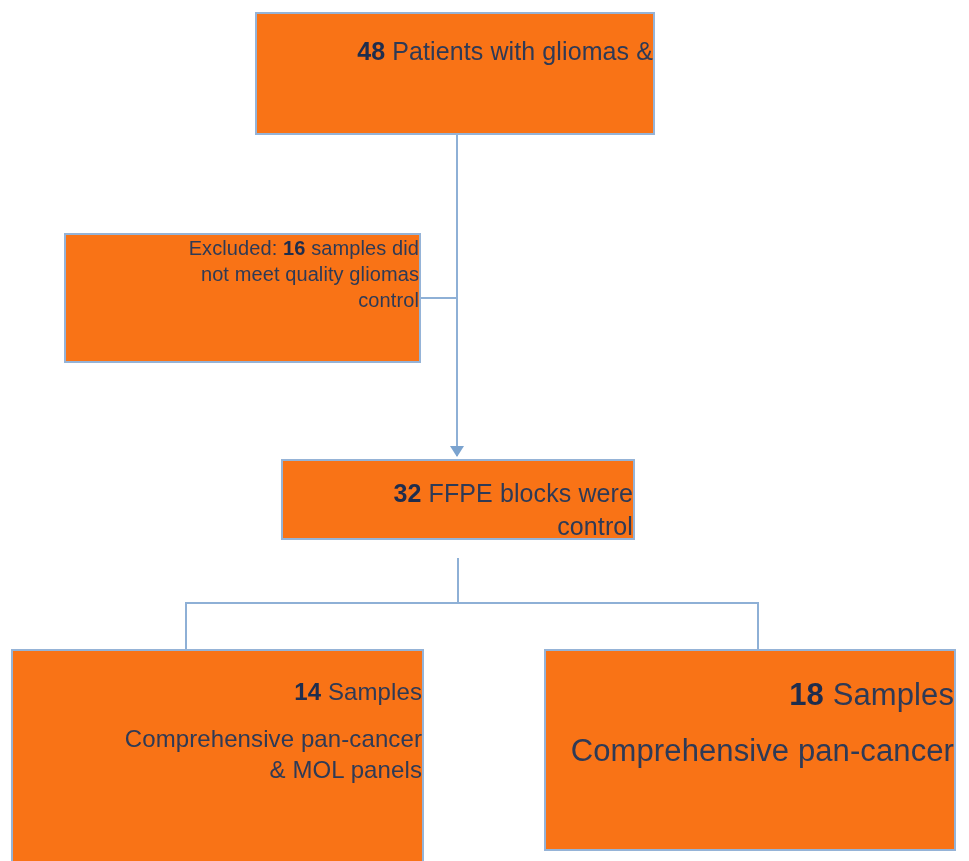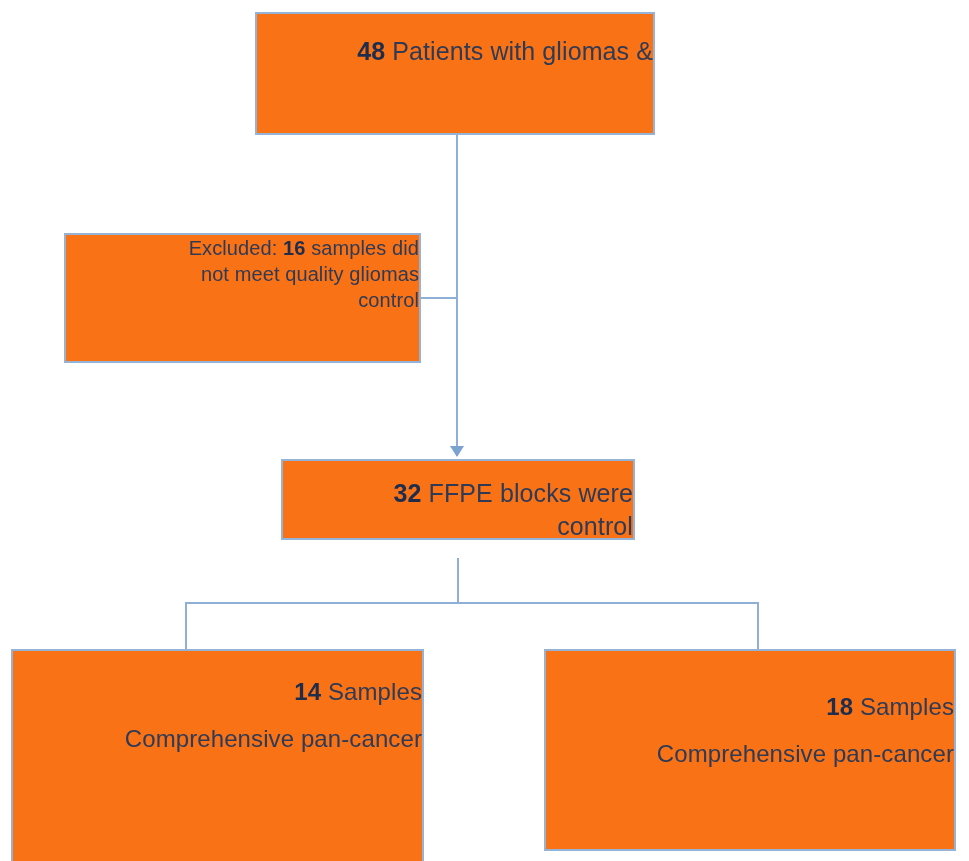--- a/index.html
+++ b/index.html
@@ -56,23 +56,23 @@
     padding-top: 16px;
   }
   #node-panel-both {
     left: 11px;   top: 649px;  width: 413px;  height: 241px;
     font-size: 24px;
     justify-content: flex-start;
     padding-top: 25px;
   }
   #node-panel-only {
     left: 544px;  top: 649px;  width: 412px;  height: 202px;
-    font-size: 24px;
+    font-size: 31px;
     justify-content: flex-start;
-    padding-top: 40px;
+    padding-top: 24px;
   }
   .node .gap {
     height: 16px;
   }
 
   
   .conn {
     position: absolute;
     background: #8eb0d6;
   }
@@ -122,20 +122,21 @@
 
   <div class="node" id="node-examined">
     <span class="line"><b>32</b><span> FFPE blocks were</span></span>
     <span class="line">control</span>
   </div>
 
   <div class="node" id="node-panel-both">
     <span class="line"><b>14</b><span> Samples</span></span>
     <span class="gap"></span>
     <span class="line">Comprehensive pan-cancer</span>
+    <span class="line">&amp; MOL panels</span>
   </div>
 
   <div class="node" id="node-panel-only">
     <span class="line"><b>18</b><span> Samples</span></span>
     <span class="gap"></span>
     <span class="line">Comprehensive pan-cancer</span>
   </div>
 
 </div>
 

